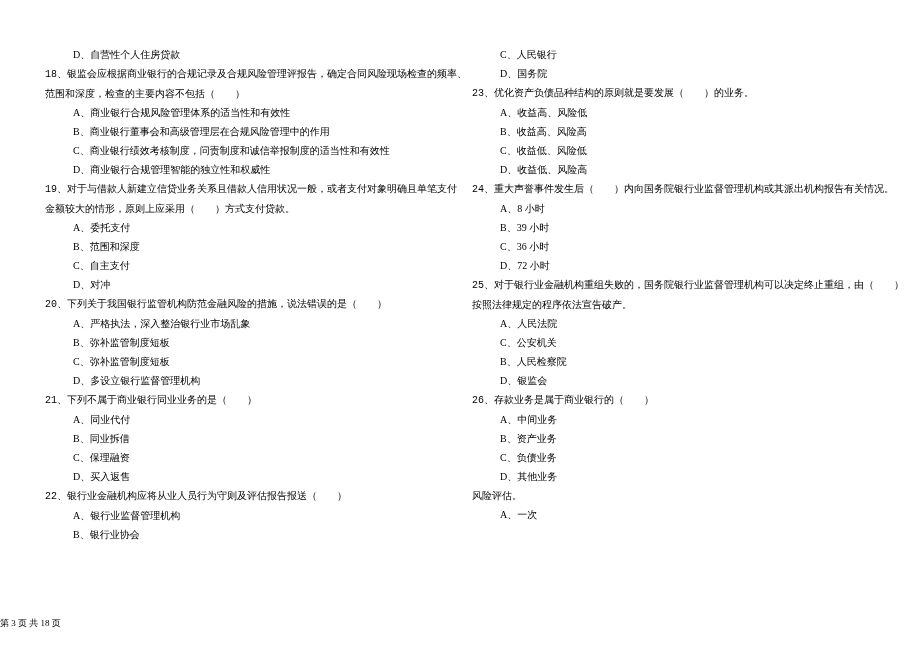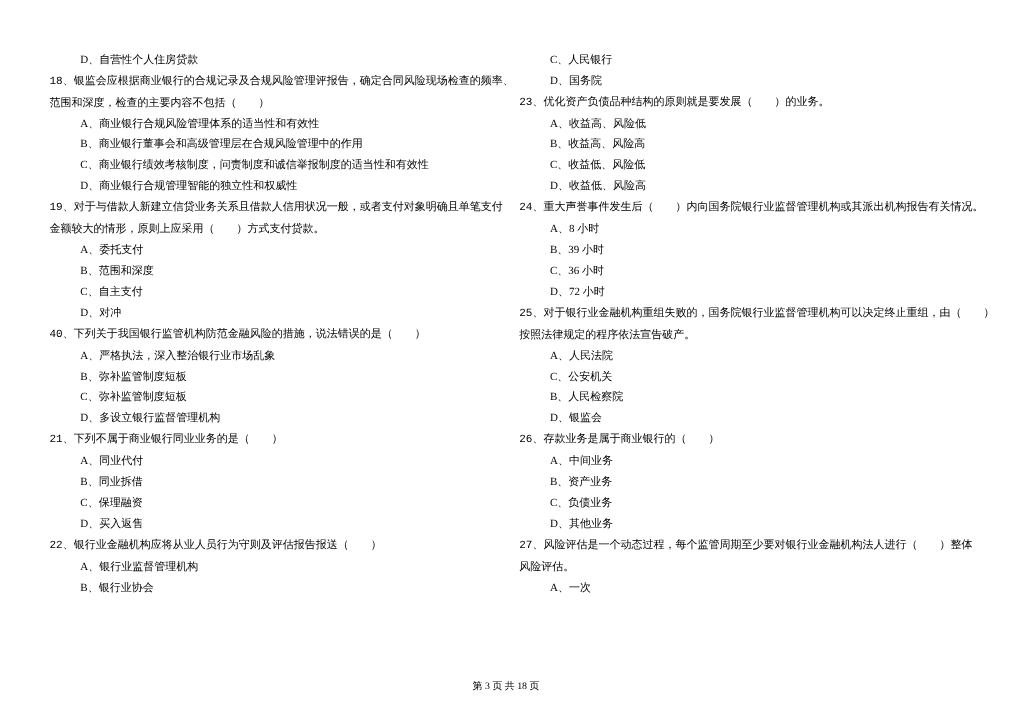--- a/index.html
+++ b/index.html
@@ -24,21 +24,21 @@
     .line {
       white-space: nowrap;
     }
     .q { margin-top: 1px; font-family: Liberation Mono, monospace; }
     .opt { padding-left: 28px; }
     .footer {
       position: absolute;
       bottom: 20px;
       left: 0;
       right: 0;
-      text-align: center;
+      text-align: left;
       font-size: 9px;
     }
   </style>
 </head>
 <body>
 
 <div class="page">
   <div class="col">
     <div class="line opt">D、自营性个人住房贷款</div>
     <div class="line q">18、银监会应根据商业银行的合规记录及合规风险管理评报告，确定合同风险现场检查的频率、</div>
@@ -46,21 +46,21 @@
     <div class="line opt">A、商业银行合规风险管理体系的适当性和有效性</div>
     <div class="line opt">B、商业银行董事会和高级管理层在合规风险管理中的作用</div>
     <div class="line opt">C、商业银行绩效考核制度，问责制度和诚信举报制度的适当性和有效性</div>
     <div class="line opt">D、商业银行合规管理智能的独立性和权威性</div>
     <div class="line q">19、对于与借款人新建立信贷业务关系且借款人信用状况一般，或者支付对象明确且单笔支付</div>
     <div class="line">金额较大的情形，原则上应采用（　　）方式支付贷款。</div>
     <div class="line opt">A、委托支付</div>
     <div class="line opt">B、范围和深度</div>
     <div class="line opt">C、自主支付</div>
     <div class="line opt">D、对冲</div>
-    <div class="line q">40、下列关于我国银行监管机构防范金融风险的措施，说法错误的是（　　）</div>
+    <div class="line q">20、下列关于我国银行监管机构防范金融风险的措施，说法错误的是（　　）</div>
     <div class="line opt">A、严格执法，深入整治银行业市场乱象</div>
     <div class="line opt">B、弥补监管制度短板</div>
     <div class="line opt">C、弥补监管制度短板</div>
     <div class="line opt">D、多设立银行监督管理机构</div>
     <div class="line q">21、下列不属于商业银行同业业务的是（　　）</div>
     <div class="line opt">A、同业代付</div>
     <div class="line opt">B、同业拆借</div>
     <div class="line opt">C、保理融资</div>
     <div class="line opt">D、买入返售</div>
     <div class="line q">22、银行业金融机构应将从业人员行为守则及评估报告报送（　　）</div>
@@ -85,19 +85,18 @@
     <div class="line">按照法律规定的程序依法宣告破产。</div>
     <div class="line opt">A、人民法院</div>
     <div class="line opt">C、公安机关</div>
     <div class="line opt">B、人民检察院</div>
     <div class="line opt">D、银监会</div>
     <div class="line q">26、存款业务是属于商业银行的（　　）</div>
     <div class="line opt">A、中间业务</div>
     <div class="line opt">B、资产业务</div>
     <div class="line opt">C、负债业务</div>
     <div class="line opt">D、其他业务</div>
-    <div class="line q">27、风险评估是一个动态过程，每个监管周期至少要对银行业金融机构法人进行（　　）整体</div>
     <div class="line">风险评估。</div>
     <div class="line opt">A、一次</div>
   </div>
 </div>
 
 <div class="footer">第 3 页 共 18 页</div>
 
 </body></html>

